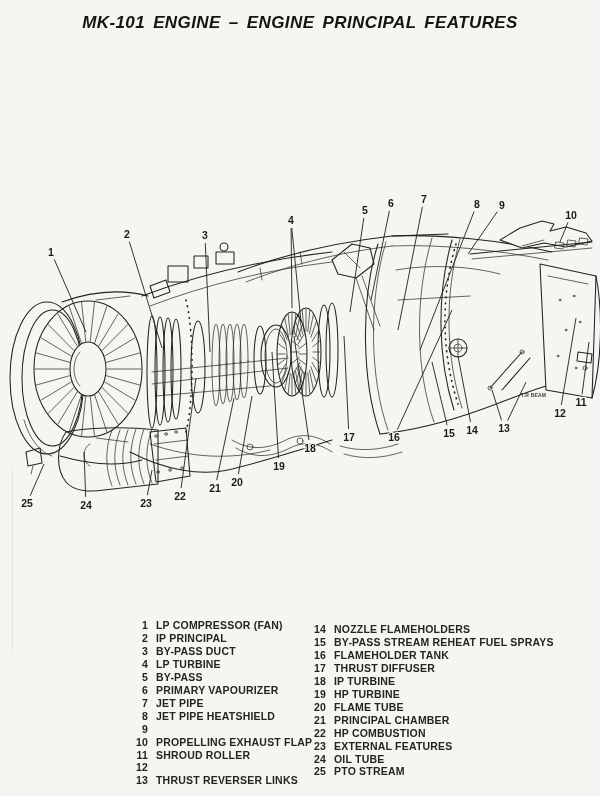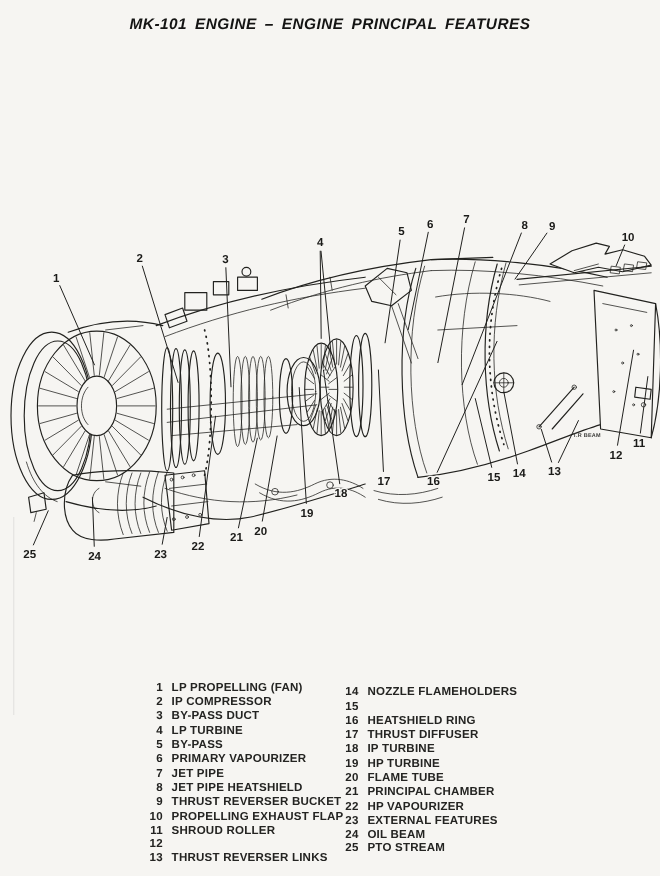--- a/index.html
+++ b/index.html
@@ -3,21 +3,21 @@
 <meta charset="utf-8">
 <style>
   html,body{margin:0;padding:0;}
   body{
     width:600px;height:796px;position:relative;overflow:hidden;
     background:#f6f5f2;
     font-family:"Liberation Sans",sans-serif;
   }
   .page-title{
     position:absolute;top:13px;left:0;width:100%;text-align:center;
-    font-style:italic;font-weight:800;font-size:14px;color:#141413;
+    font-style:italic;font-weight:800;font-size:17px;color:#141413;
     letter-spacing:.4px;word-spacing:3px;margin:0;
   }
   #diagram{position:absolute;top:0;left:0;}
   #diagram .art{stroke:#22221f;fill:none;stroke-width:1.05;stroke-linecap:round;stroke-linejoin:round;}
   #diagram .fill-paper{fill:#f6f5f2;}
   #diagram .thin{stroke-width:.7;}
   #diagram .dots{stroke-dasharray:.8 5.2;stroke-width:1.6;}
   #leader-lines line{stroke:#1e1e1c;stroke-width:.9;}
   #callout-numbers text{
     font-family:"Liberation Sans",sans-serif;font-size:10.5px;font-weight:600;
@@ -305,25 +305,25 @@
       <text x="27" y="507">25</text>
     </g>
 
   <text id="tr-beam" x="521" y="397">T.R BEAM</text>
 </svg>
 
 <div class="legend">
   <div class="legend-col" id="legend-left">
       <div class="lrow">
         <span class="lnum">1</span>
-        <span class="llab">LP PROPELLING (FAN)</span>
+        <span class="llab">LP COMPRESSOR (FAN)</span>
       </div>
       <div class="lrow">
         <span class="lnum">2</span>
-        <span class="llab">IP COMPRESSOR</span>
+        <span class="llab">IP PRINCIPAL</span>
       </div>
       <div class="lrow">
         <span class="lnum">3</span>
         <span class="llab">BY-PASS DUCT</span>
       </div>
       <div class="lrow">
         <span class="lnum">4</span>
         <span class="llab">LP TURBINE</span>
       </div>
       <div class="lrow">
@@ -337,21 +337,20 @@
       <div class="lrow">
         <span class="lnum">7</span>
         <span class="llab">JET PIPE</span>
       </div>
       <div class="lrow">
         <span class="lnum">8</span>
         <span class="llab">JET PIPE HEATSHIELD</span>
       </div>
       <div class="lrow">
         <span class="lnum">9</span>
-        <span class="llab">THRUST REVERSER BUCKET</span>
       </div>
       <div class="lrow">
         <span class="lnum">10</span>
         <span class="llab">PROPELLING EXHAUST FLAP</span>
       </div>
       <div class="lrow">
         <span class="lnum">11</span>
         <span class="llab">SHROUD ROLLER</span>
       </div>
       <div class="lrow">
@@ -362,24 +361,25 @@
         <span class="llab">THRUST REVERSER LINKS</span>
       </div>
     </div>
   <div class="legend-col" id="legend-right">
       <div class="lrow">
         <span class="lnum">14</span>
         <span class="llab">NOZZLE FLAMEHOLDERS</span>
       </div>
       <div class="lrow">
         <span class="lnum">15</span>
+        <span class="llab">BY-PASS STREAM REHEAT FUEL SPRAYS</span>
       </div>
       <div class="lrow">
         <span class="lnum">16</span>
-        <span class="llab">HEATSHIELD RING</span>
+        <span class="llab">FLAMEHOLDER TANK</span>
       </div>
       <div class="lrow">
         <span class="lnum">17</span>
         <span class="llab">THRUST DIFFUSER</span>
       </div>
       <div class="lrow">
         <span class="lnum">18</span>
         <span class="llab">IP TURBINE</span>
       </div>
       <div class="lrow">
@@ -389,28 +389,28 @@
       <div class="lrow">
         <span class="lnum">20</span>
         <span class="llab">FLAME TUBE</span>
       </div>
       <div class="lrow">
         <span class="lnum">21</span>
         <span class="llab">PRINCIPAL CHAMBER</span>
       </div>
       <div class="lrow">
         <span class="lnum">22</span>
-        <span class="llab">HP VAPOURIZER</span>
+        <span class="llab">HP COMBUSTION</span>
       </div>
       <div class="lrow">
         <span class="lnum">23</span>
         <span class="llab">EXTERNAL FEATURES</span>
       </div>
       <div class="lrow">
         <span class="lnum">24</span>
-        <span class="llab">OIL BEAM</span>
+        <span class="llab">OIL TUBE</span>
       </div>
       <div class="lrow">
         <span class="lnum">25</span>
         <span class="llab">PTO STREAM</span>
       </div>
     </div>
 </div>
 
 </body></html>

